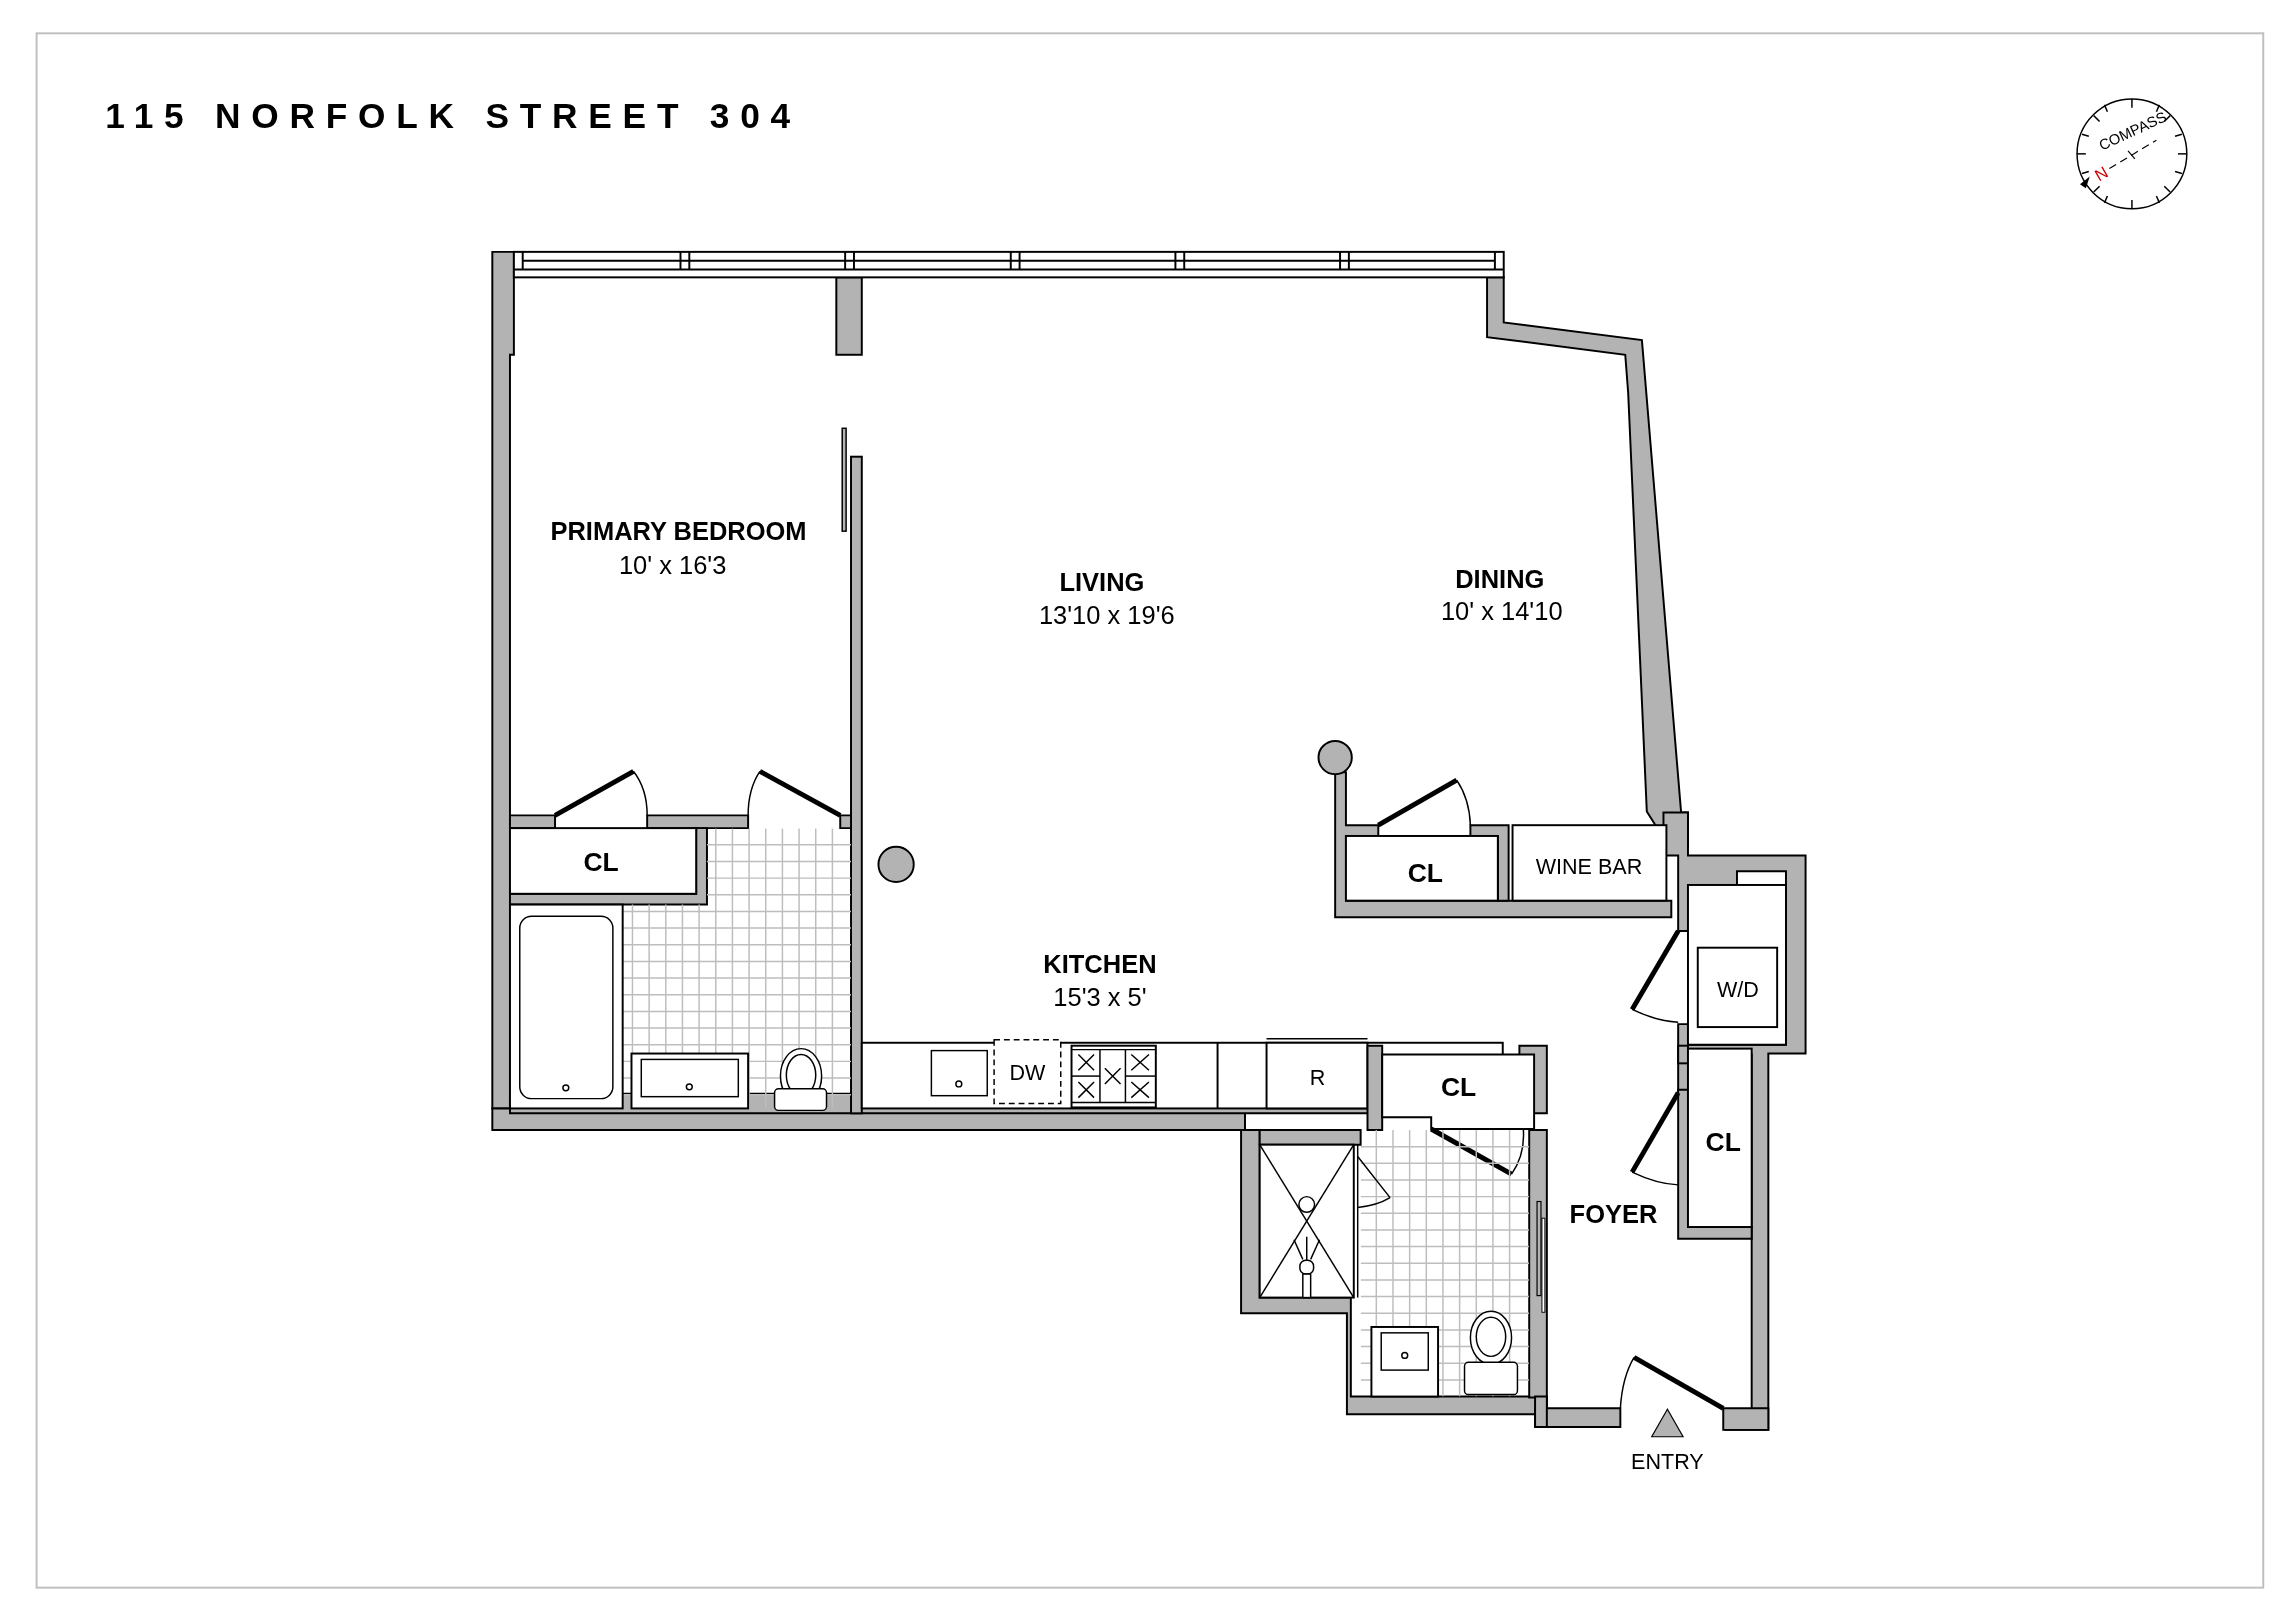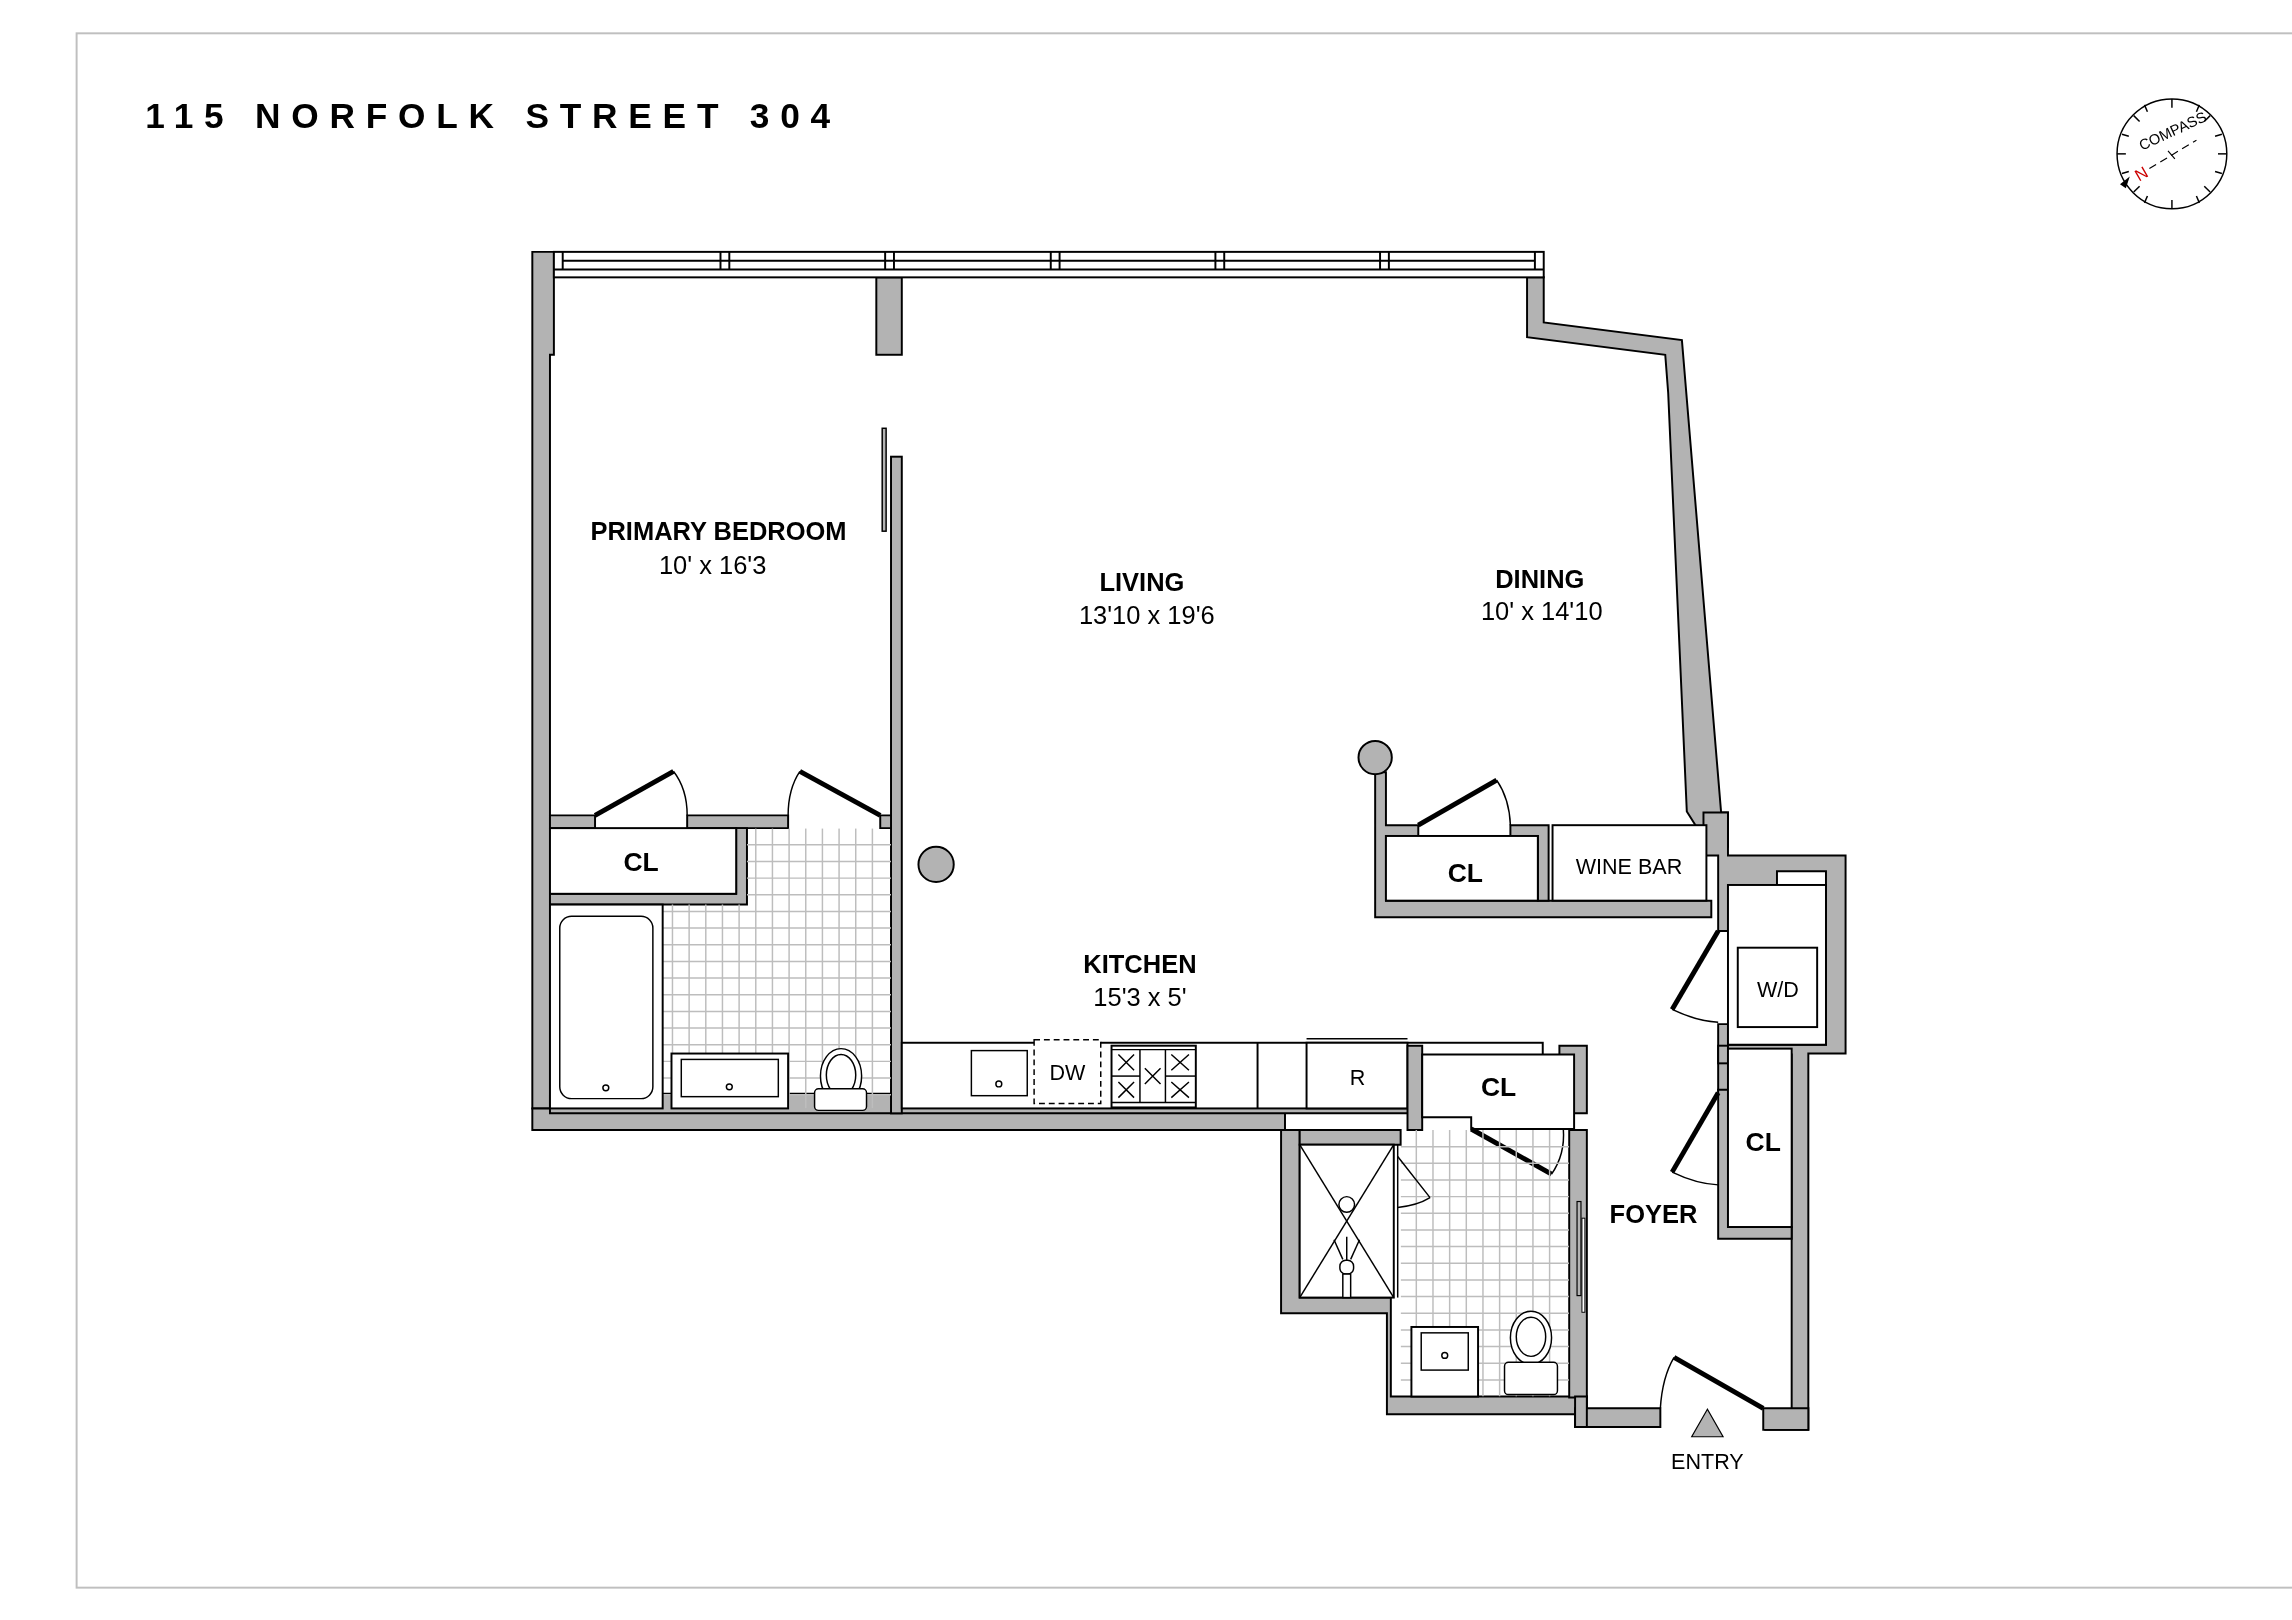--- a/index.html
+++ b/index.html
@@ -1,17 +1,17 @@
 <!DOCTYPE html>
 <html><head>
 <meta charset="utf-8">
 <style>
   html, body { margin: 0; padding: 0; background: #ffffff; }
   body { width: 2293px; height: 1620px; position: relative; overflow: hidden; }
-  .sheet { position: absolute; left: 16px; top: 0; width: 1836px; height: 1620px; padding-left: 24px; }
+  .sheet { position: absolute; left: 0; top: 0; width: 1836px; height: 1620px; }
   svg { display: block; }
   .wall { fill: #b3b3b3; stroke: #000; stroke-width: 2; stroke-linejoin: miter; }
   .thin { fill: none; stroke: #000; stroke-width: 2; }
   .hair { fill: none; stroke: #000; stroke-width: 1.5; }
   .fix { fill: #fff; stroke: #000; stroke-width: 2; }
   .door { fill: none; stroke: #000; stroke-width: 5; stroke-linecap: butt; }
   .arc { fill: none; stroke: #000; stroke-width: 1.5; }
   .tile { stroke: #bdbdbd; stroke-width: 1.5; }
   .lbl-b { font-family: "Liberation Sans", sans-serif; font-weight: bold; font-size: 26px; fill: #000; text-anchor: middle; }
   .lbl-r { font-family: "Liberation Sans", sans-serif; font-size: 26px; fill: #000; text-anchor: middle; }

